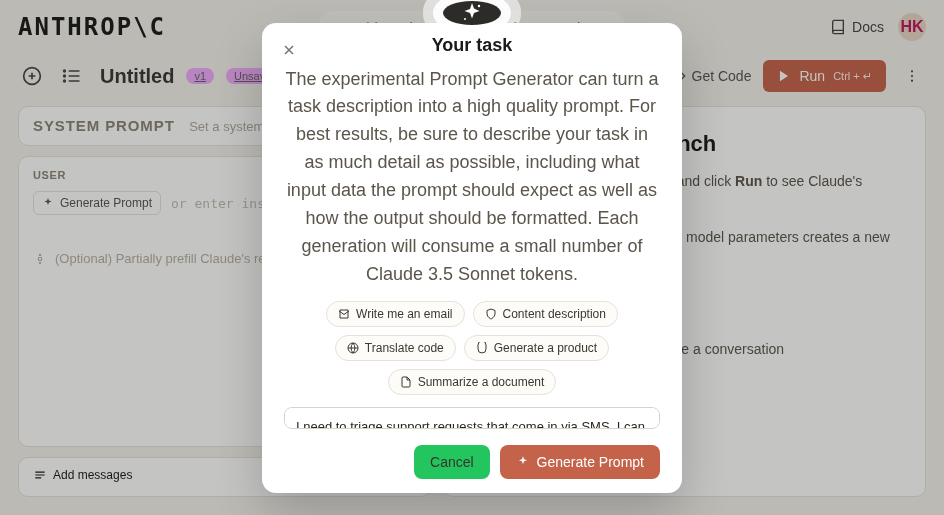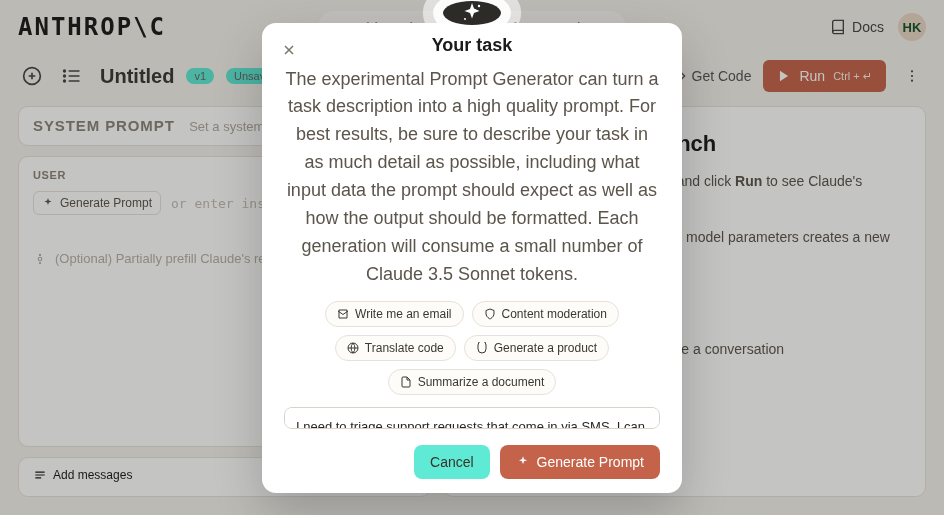--- a/index.html
+++ b/index.html
@@ -37,40 +37,40 @@
     padding: 8px 22px;
     box-shadow: 0 1px 2px rgba(0,0,0,.05);
   }
   .main-nav span { font-size: 15px; cursor: pointer; }
   .main-nav .active { font-weight: 600; }
   .main-nav .muted { color: #777; }
   .top-right { margin-left: auto; display: flex; align-items: center; gap: 14px; }
   .docs-link { display: flex; align-items: center; gap: 6px; font-size: 14px; color: #444; cursor: pointer; }
   .avatar {
     width: 28px; height: 28px; border-radius: 50%;
-    background: #e9d7c7; color: #14532d;
+    background: #e9d7c7; color: #be185d;
     display: flex; align-items: center; justify-content: center;
-    font-size: 13px; font-weight: 600;
+    font-size: 16px; font-weight: 600;
   }
   
   .subbar {
     height: 44px;
     display: flex;
     align-items: center;
     padding: 0 18px;
     gap: 12px;
   }
   .icon-btn {
     width: 28px; height: 28px; display: flex; align-items: center; justify-content: center;
     color: #444; cursor: pointer;
   }
   .title { font-size: 20px; font-weight: 600; color: #3a3633; margin-left: 2px; }
   .chip {
     font-size: 11px; padding: 2px 8px; border-radius: 999px;
-    background: #5eead4; color: #666;
+    background: #f0abfc; color: #666; text-decoration: underline;
   }
   .code-btn {
     margin-left: auto;
     display: flex; align-items: flex-end; gap: 6px;
     font-size: 14px; color: #555; cursor: pointer;
   }
   .run-btn {
     display: flex; align-items: center; gap: 8px;
     background: #c4634a; color: #fff;
     border-radius: 6px; padding: 8px 14px; font-size: 14px; font-weight: 500;
@@ -174,21 +174,21 @@
     color: #2a2520;
     line-height: 1.45;
     outline: none;
     background: #fff;
     overflow: auto;
   }
   .modal-actions {
     display: flex; justify-content: flex-end; gap: 10px; margin-top: 16px;
   }
   .btn-secondary {
-    background: #5eead4; color: #3a332c;
+    background: #22c55e; color: #3a332c;
     border-radius: 8px; padding: 9px 16px; font-size: 14px; font-weight: 500;
     cursor: pointer;
   }
   .btn-primary {
     display: inline-flex; align-items: center; gap: 7px;
     background: #c4634a; color: #fff;
     border-radius: 8px; padding: 9px 16px; font-size: 14px; font-weight: 500;
     cursor: pointer;
   }
   svg { display: block; }
@@ -391,21 +391,21 @@
             </svg>
           </span>
           <span>Write me an email</span>
         </span>
         <span class="sugg-chip">
           <span>
             <svg width="12" height="12" viewBox="0 0 24 24" fill="none" stroke="currentColor" stroke-width="2">
               <path d="M12 22s8-4 8-10V5l-8-3-8 3v7c0 6 8 10 8 10z"></path>
             </svg>
           </span>
-          <span>Content moderation</span>
+          <span>Content description</span>
         </span>
         <span class="sugg-chip">
           <span>
             <svg width="12" height="12" viewBox="0 0 24 24" fill="none" stroke="currentColor" stroke-width="2">
               <circle cx="12" cy="12" r="10"></circle>
               <path d="M2 12h20M12 2a15 15 0 0 1 0 20M12 2a15 15 0 0 0 0 20"></path>
             </svg>
           </span>
           <span>Translate code</span>
         </span>

